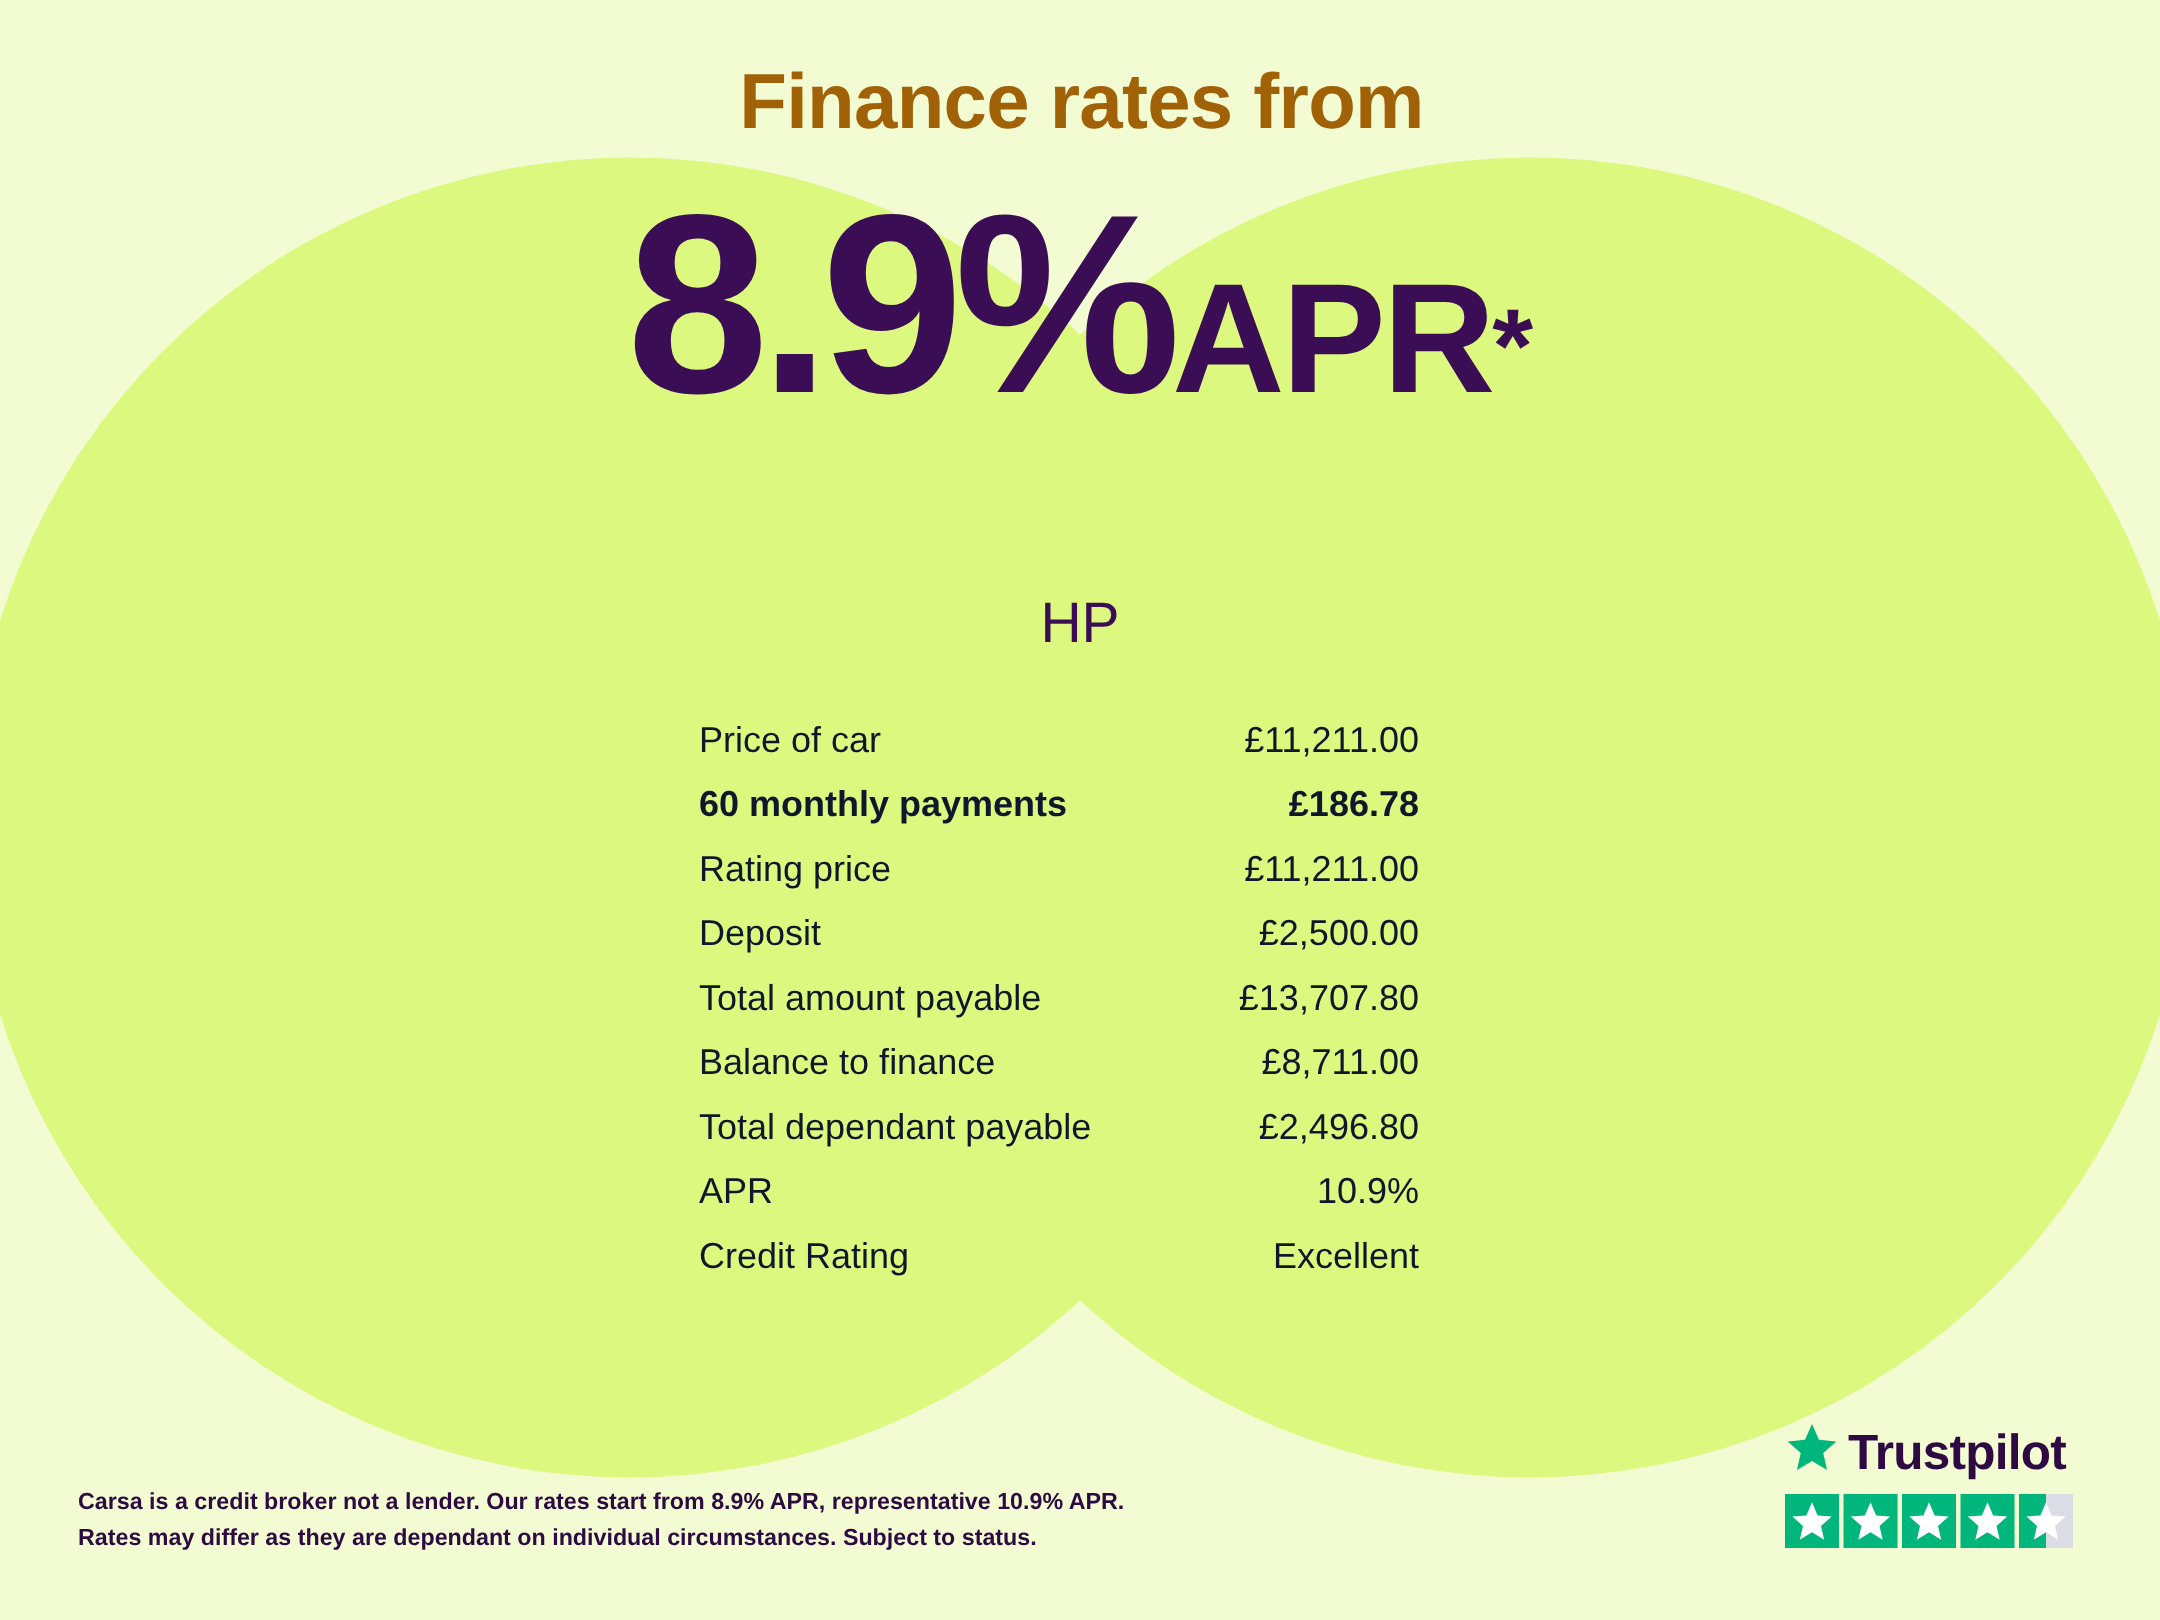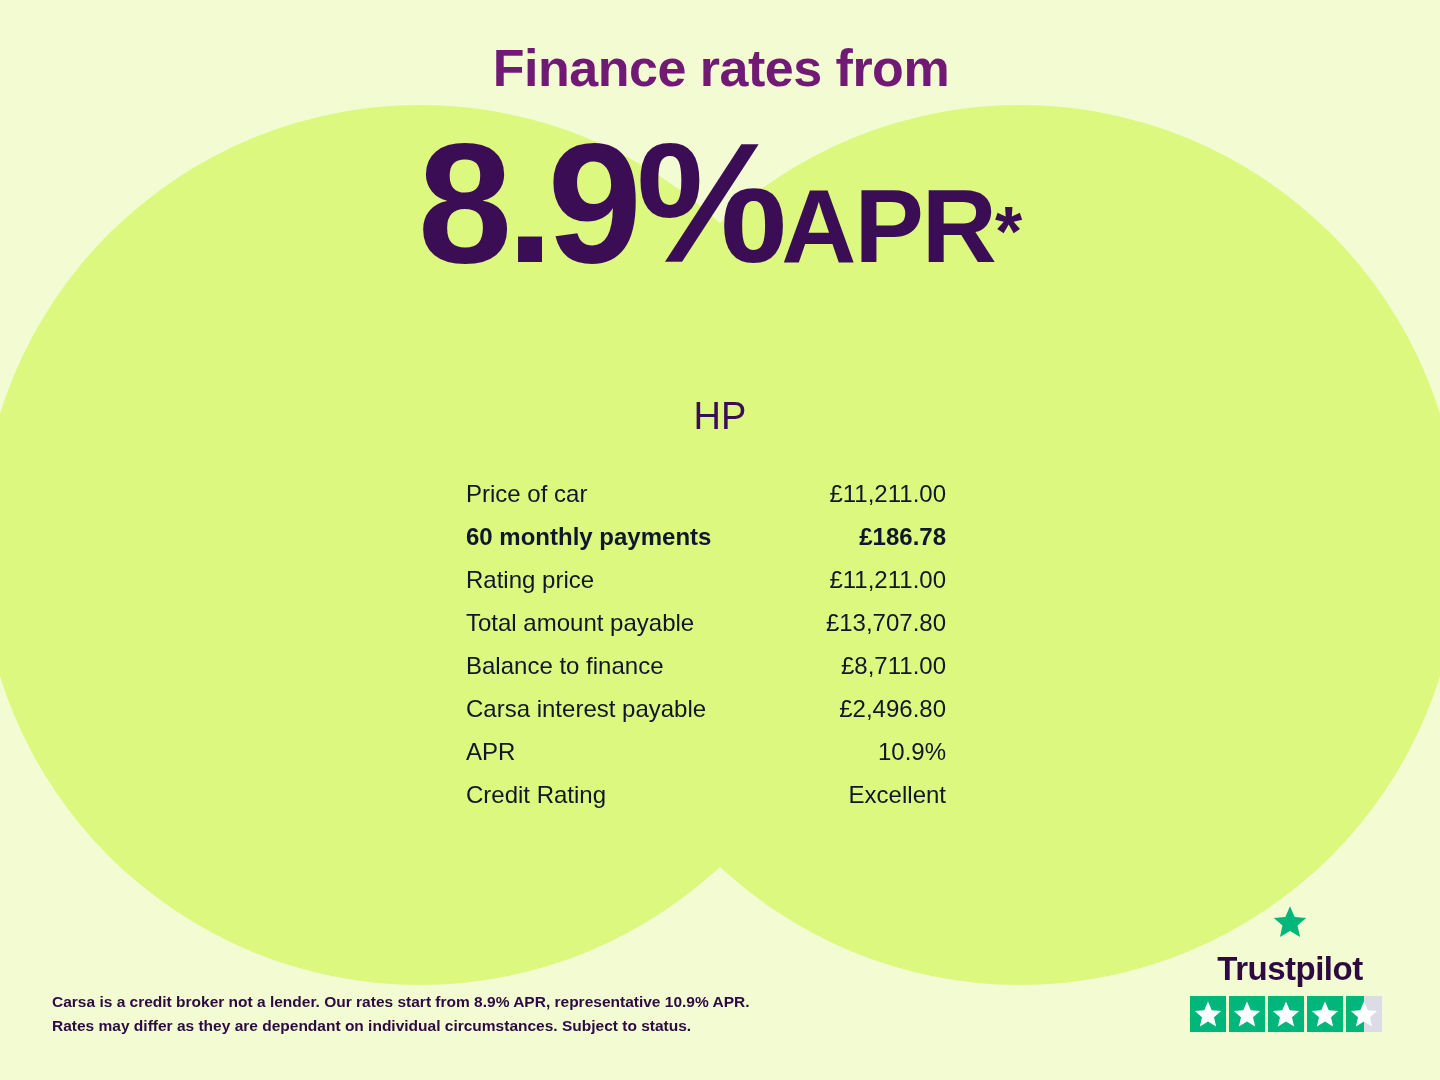--- a/index.html
+++ b/index.html
@@ -48,21 +48,21 @@
 
   .headline {
     position: absolute;
     top: 38px;
     left: 2px;
     right: 0;
     text-align: center;
     font-size: 52px;
     font-weight: bold;
     letter-spacing: -0.5px;
-    color: #701a75;
+    color: #a16207;
   }
 
   .rate-line {
     position: absolute;
     top: 118px;
     left: 0;
     right: 0;
     text-align: center;
     white-space: nowrap;
     color: #3a0d55;
@@ -140,21 +140,20 @@
     right: 50px;
     bottom: 48px;
     width: 200px;
   }
   .tp-top {
     display: flex;
     align-items: center;
     justify-content: flex-start;
     gap: 6px;
     margin-bottom: 8px;
-    flex-direction: column;
   }
   .tp-name {
     font-size: 33px;
     font-weight: bold;
     color: #2d0b42;
     letter-spacing: -0.5px;
   }
   .tp-stars {
     display: flex;
     gap: 3px;
@@ -202,33 +201,37 @@
       <div class="row bold">
         <span class="label">60 monthly payments</span>
         <span class="value">£186.78</span>
       </div>
 
       <div class="row">
         <span class="label">Rating price</span>
         <span class="value">£11,211.00</span>
       </div>
 
+      <div class="row">
+        <span class="label">Deposit</span>
+        <span class="value">£2,500.00</span>
+      </div>
 
       <div class="row">
         <span class="label">Total amount payable</span>
         <span class="value">£13,707.80</span>
       </div>
 
       <div class="row">
         <span class="label">Balance to finance</span>
         <span class="value">£8,711.00</span>
       </div>
 
       <div class="row">
-        <span class="label">Carsa interest payable</span>
+        <span class="label">Total dependant payable</span>
         <span class="value">£2,496.80</span>
       </div>
 
       <div class="row">
         <span class="label">APR</span>
         <span class="value">10.9%</span>
       </div>
 
       <div class="row">
         <span class="label">Credit Rating</span>

